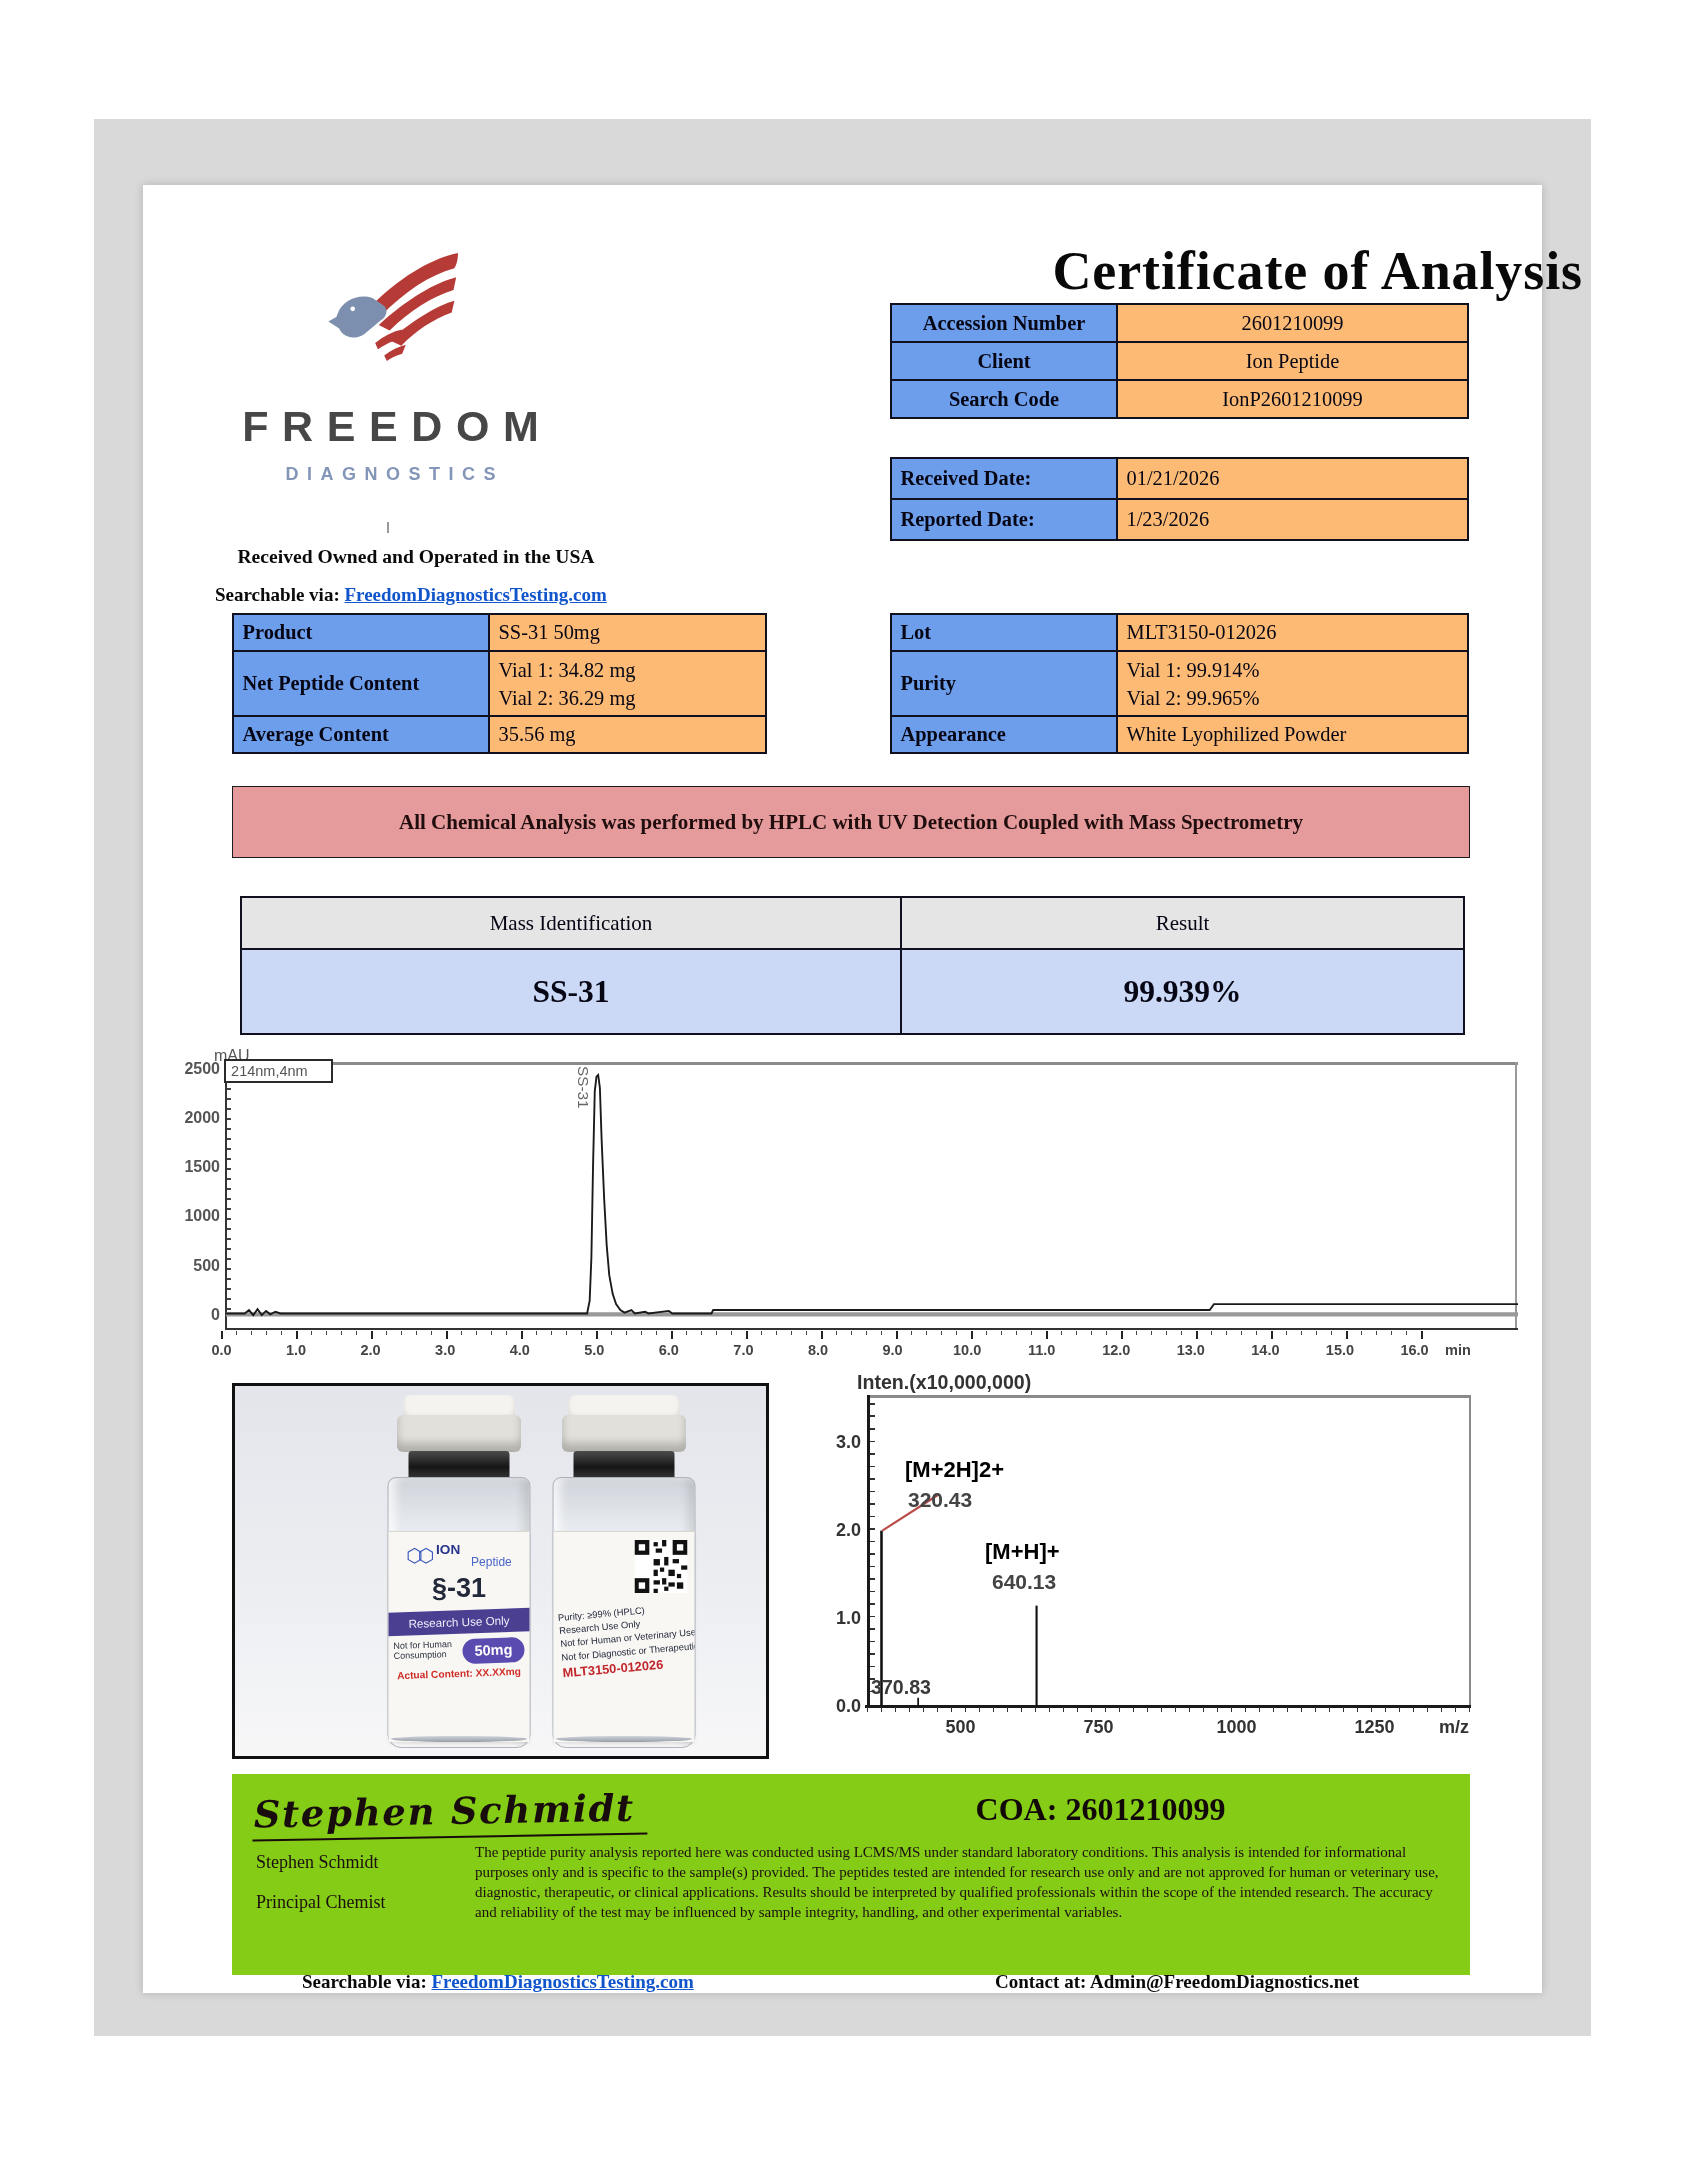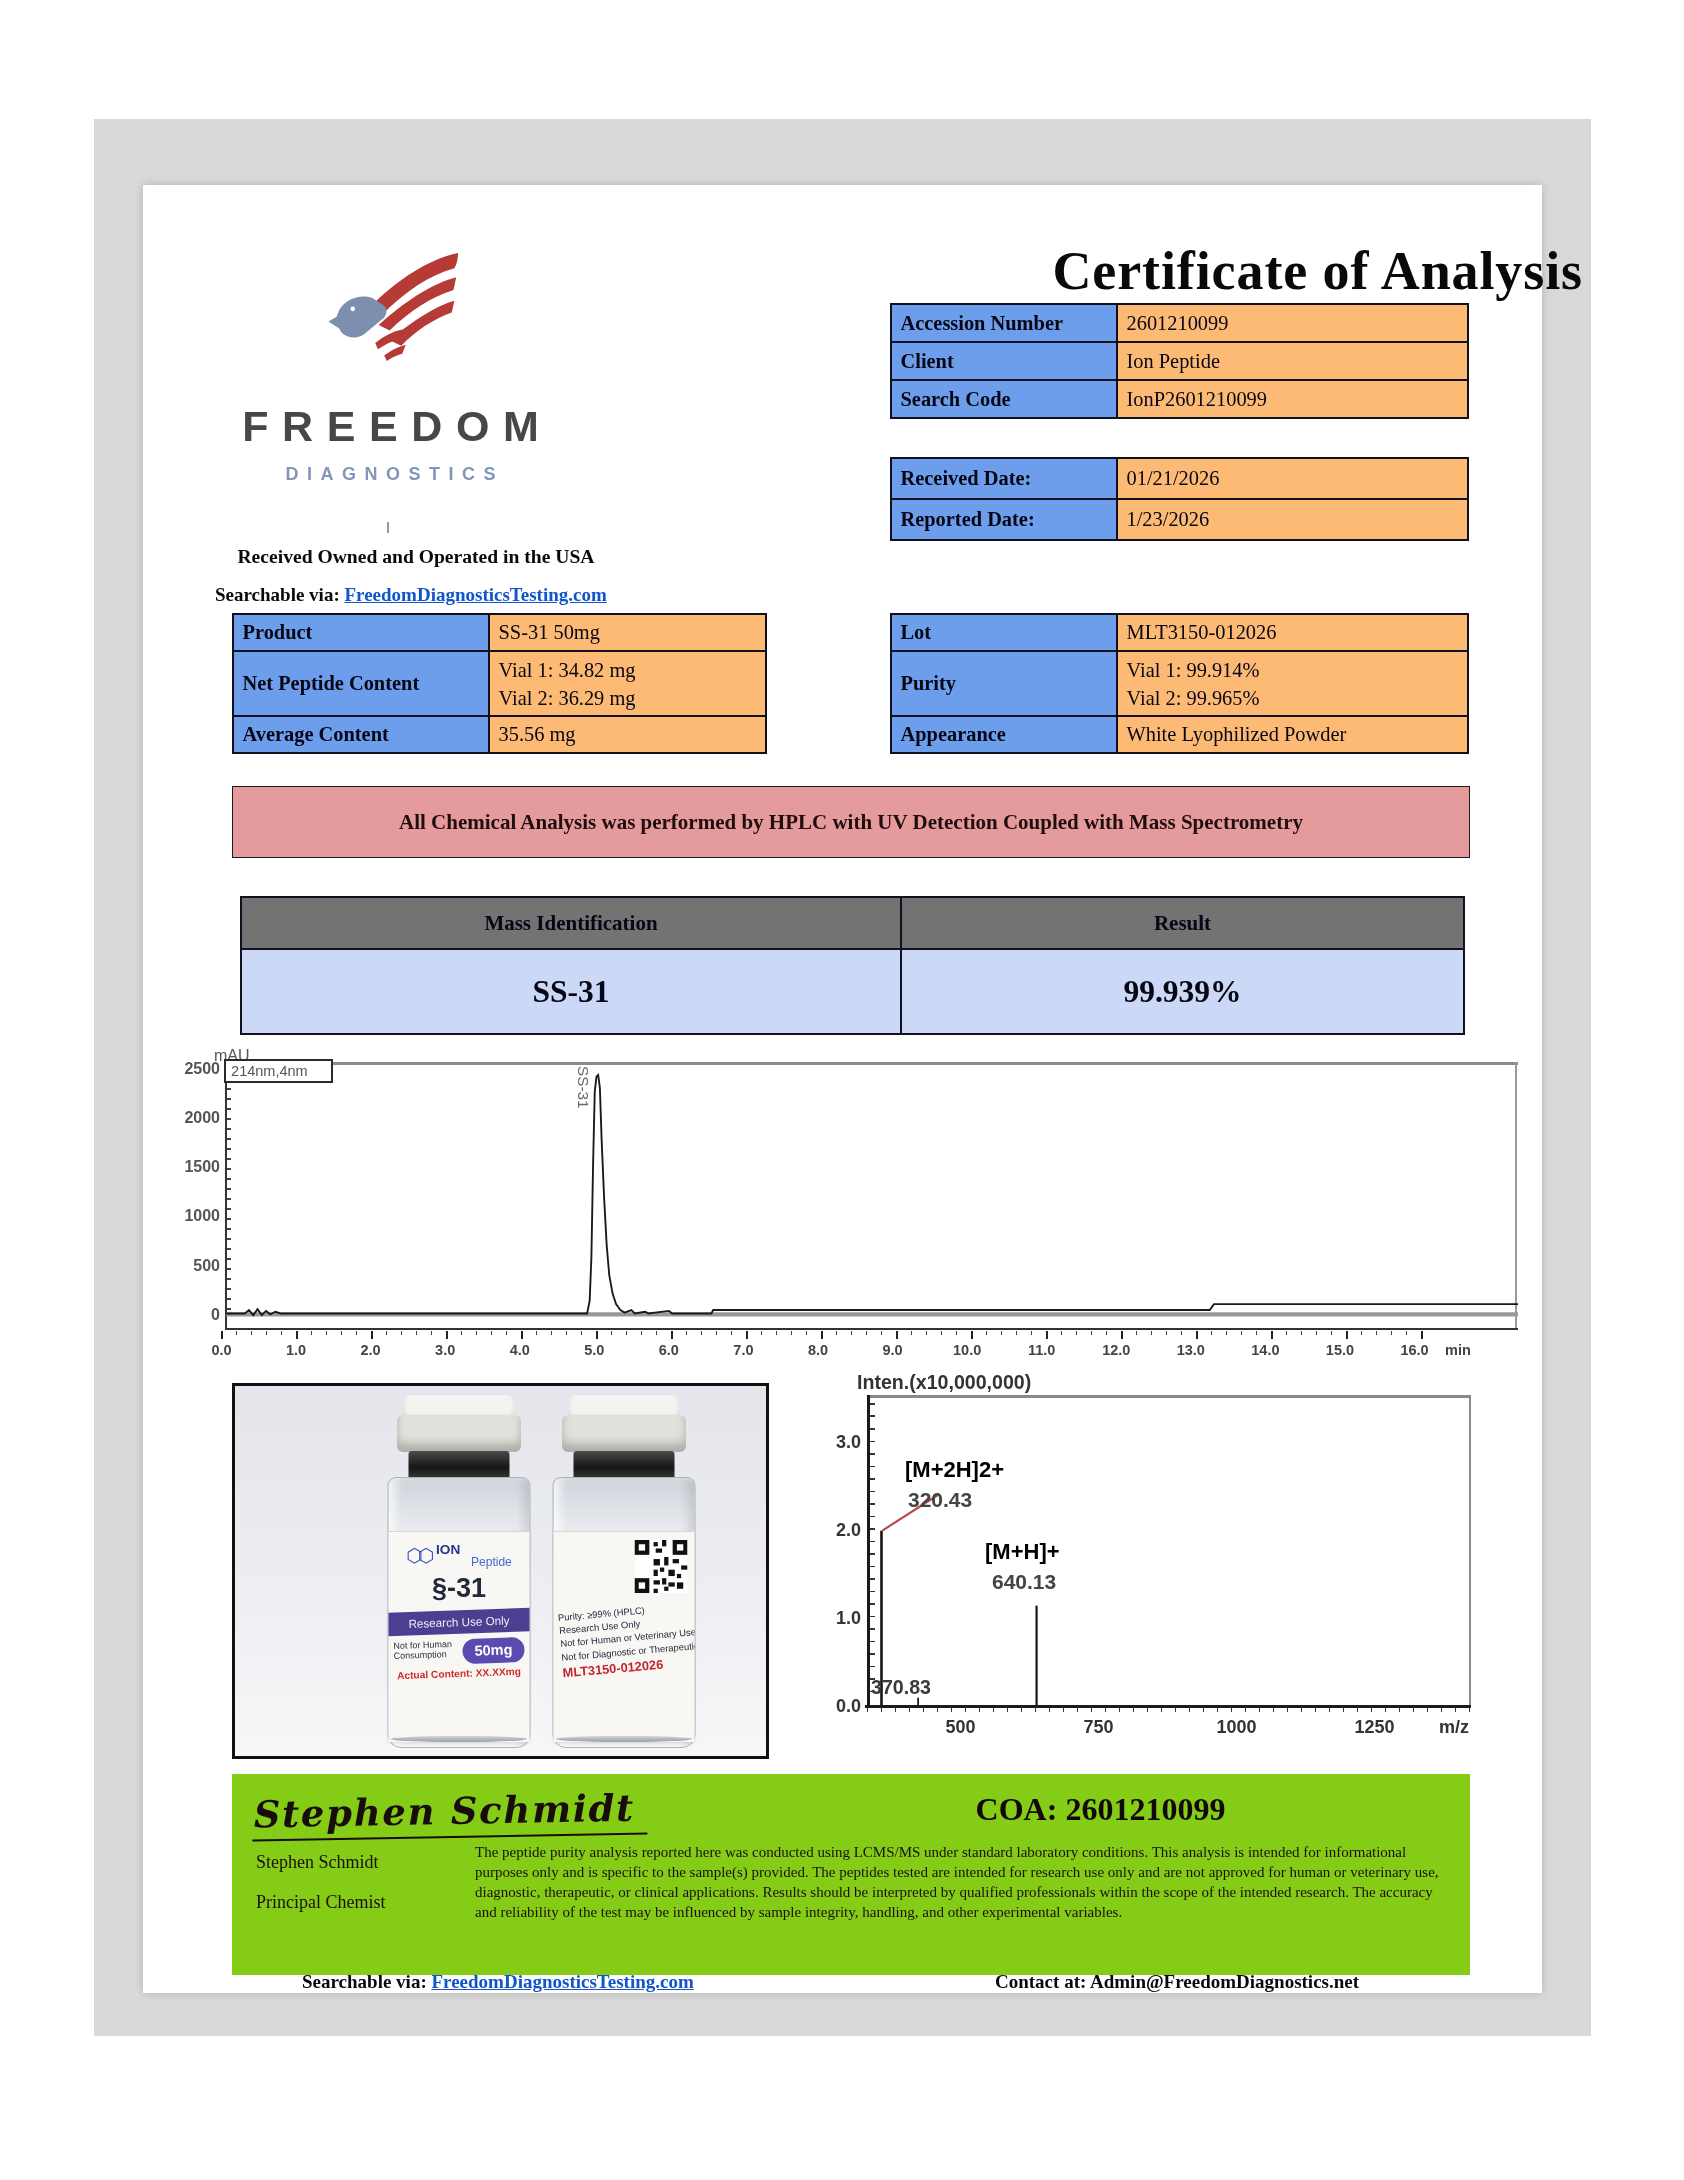--- a/index.html
+++ b/index.html
@@ -20,36 +20,36 @@
   .searchline a, .link { color:#1155cc; text-decoration:underline; }
 
   
   table.coa { border-collapse:collapse; position:absolute; table-layout:fixed; }
   table.coa td { border:2.1px solid #10101f; font-size:20.4px; color:#060614; padding:1.7px 8.5px; vertical-align:middle; overflow:hidden; }
   table.coa td.h { background:#6d9eeb; font-weight:bold; }
   table.coa td.v { background:#fdba74; }
   .two-line { line-height:28px; }
 
   .t-meta { left:747px; top:118px; width:579px; }
-  .t-meta tr { height:38px; }
+  .t-meta tr { height:38px;text-align:center; }
   .t-date { left:747px; top:272px; width:579px;padding-left:10px; }
   .t-date tr { height:41px; }
   .t-prod { left:89px; top:428px; width:535px; }
   .t-lot  { left:747px; top:428px; width:579px; }
   .r-sm { height:37px; } .r-lg { height:65px; }
 
   
   .banner { left:89px; top:601px; width:1238px; height:72px; background:#e59a9b; border:1.7px solid #1c1c1c; display:flex; align-items:center; justify-content:center; }
   .banner span { font-size:21px; font-weight:bold; color:#200d0e;text-align:right; }
 
   
   .t-mass { left:97px; top:711px; width:1225px; }
   .t-mass td { text-align:center; }
   .t-mass .hrow { height:52px; } .t-mass .vrow { height:85px; }
-  .t-mass .mh { background:#737373; font-weight:bold; font-size:21px;margin-left:28px; }
+  .t-mass .mh { background:#e5e5e5; font-weight:normal; font-size:21px;margin-left:28px; }
   .t-mass .mv { background:#ccd9f6; font-weight:bold; font-size:31.5px; }
 
   
   .chrom-maulabel { left:71px; top:862px; font-family:"Liberation Sans",sans-serif; font-size:16px; color:#555; }
   .chrom-frame-top { left:83px; top:877px; width:1292px; height:2.6px; background:#8a8a8a; }
   .chrom-frame-right { left:1372px; top:877px; width:1.7px; height:266px; background:#9a9a9a; }
   .chrom-yaxis { left:82px; top:877px; width:2.1px; height:267px; background:#333; }
   .chrom-xaxis { left:82px; top:1143px; width:1293px; height:2.1px; background:#333; }
   .chan-box { left:81px; top:874px; width:109px; height:24px; border:2.1px solid #2a2a2a; background:#fff; display:flex; align-items:center; padding-left:5.1px; font-family:"Liberation Sans",sans-serif; font-size:14.5px; color:#555; }
   .chrom-ylabels { left:17px; top:876px; width:60px; height:261px; display:flex; flex-direction:column; justify-content:space-between; }

